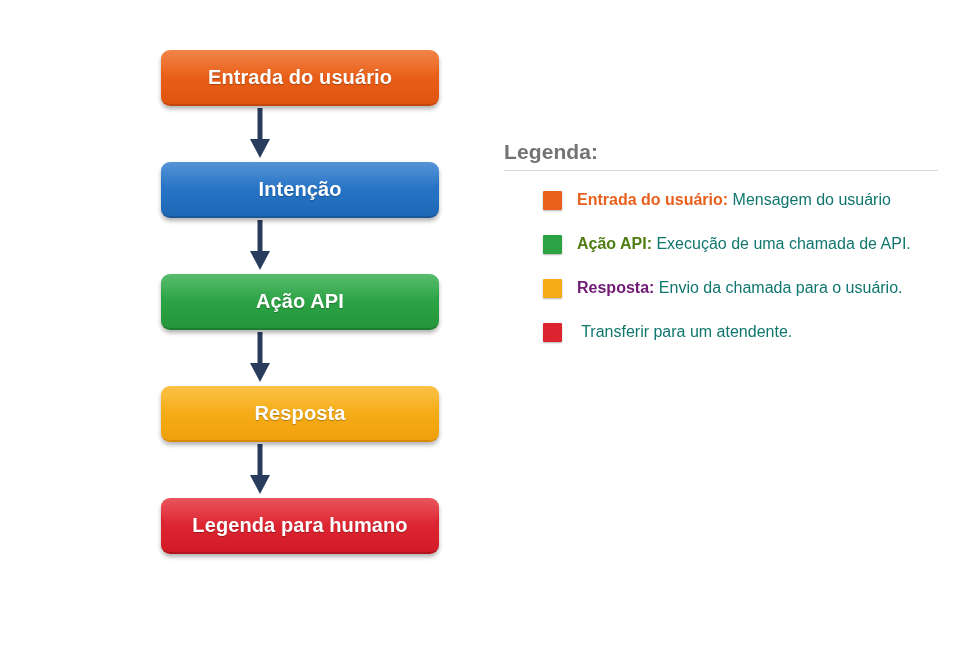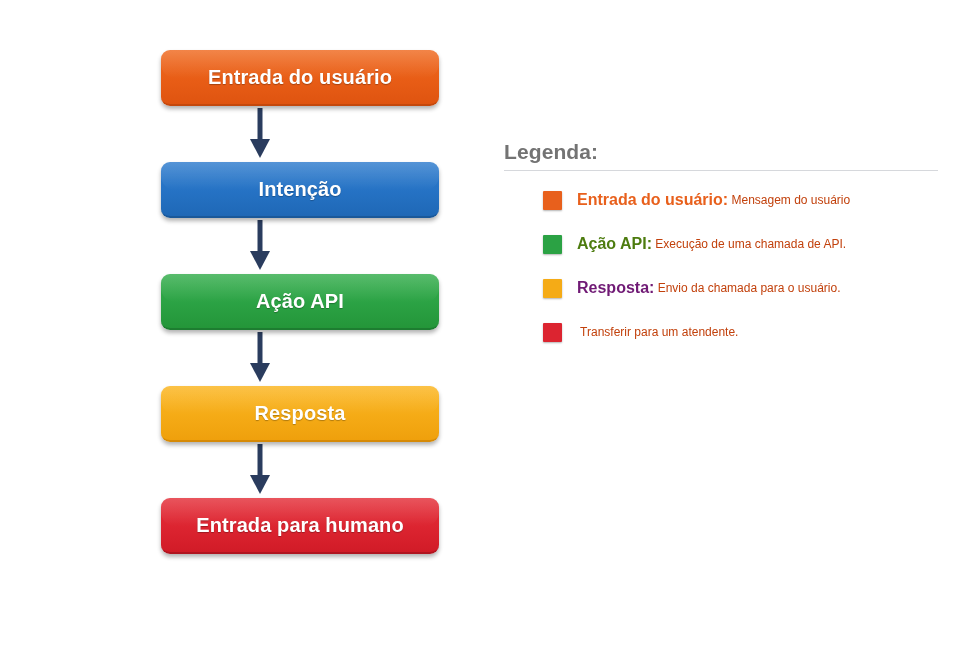--- a/index.html
+++ b/index.html
@@ -100,22 +100,22 @@
     margin-right: 15px;
     border-radius: 1px;
     box-shadow: 0 1px 2px rgba(0,0,0,.30);
   }
   .legend-term {
     font-size: 16px;
     font-weight: bold;
     white-space: pre;
   }
   .legend-desc {
-    font-size: 12px;
-    color: #c2410c;
+    font-size: 16px;
+    color: #0f766e;
     white-space: pre;
   }
 </style>
 </head>
 <body>
 
 <div id="flow">
 
   <div class="node orange">
     <span class="node-label">Entrada do usuário</span>
@@ -155,21 +155,21 @@
   </div>
 
   <div class="connector">
     <svg width="26" height="52" viewBox="0 0 26 52">
       <path d="M13 0 L13 34" stroke="#2a3c5e" stroke-width="5" fill="none"></path>
       <path d="M3 31 L23 31 L13 50 Z" fill="#2a3c5e"></path>
     </svg>
   </div>
 
   <div class="node red">
-    <span class="node-label">Entrada para humano</span>
+    <span class="node-label">Legenda para humano</span>
   </div>
 
 </div>
 
 <div id="legend">
 
   <div id="legend-title">Legenda:</div>
   <div id="legend-rule"></div>
 
   <div class="legend-row">

